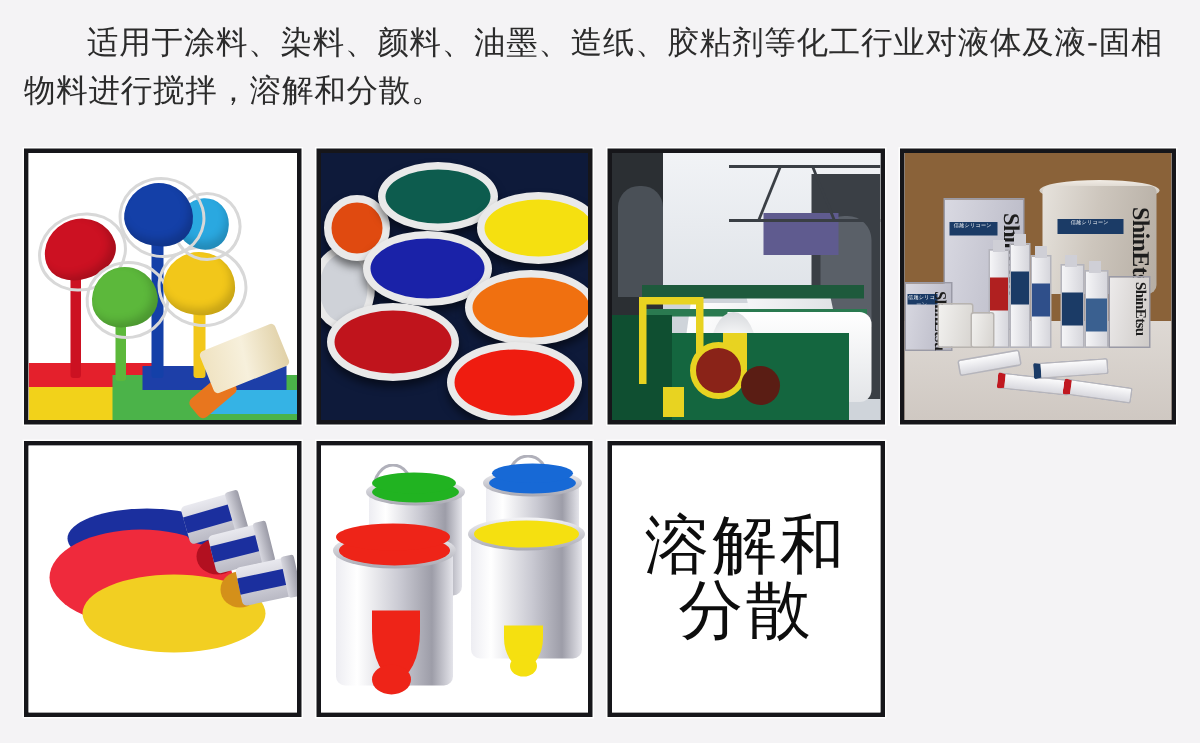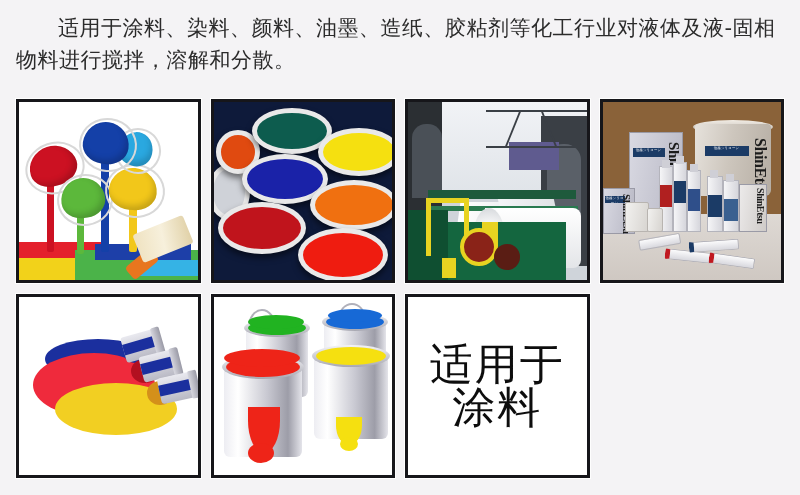--- a/index.html
+++ b/index.html
@@ -470,19 +470,19 @@
         <div class="bk-rim" style="left:8px; top:58px; width:82px; height:24px;"></div>
         <div class="bk-paint" style="left:12px; top:60px; width:74px; height:20px; background:#ee2418;"></div>
         <div class="bk-lid" style="left:10px; top:52px; width:76px; height:18px; background:#ee2418; border-radius:50%;"></div>
         <div class="drip" style="left:34px; top:110px; width:32px; height:46px; background:#ee2418;"></div>
         <div class="blob" style="left:34px; top:146px; width:26px; height:20px; background:#ee2418;"></div>
       </div>
     </div>
 
     <div class="panel">
       <div class="scene p7">
-        <div class="txt">适用于涂料</div>
+        <div class="txt">溶解和分散</div>
       </div>
     </div>
 
     <div class="panel-spacer"></div>
   </div>
 </div>
 
 </body></html>

